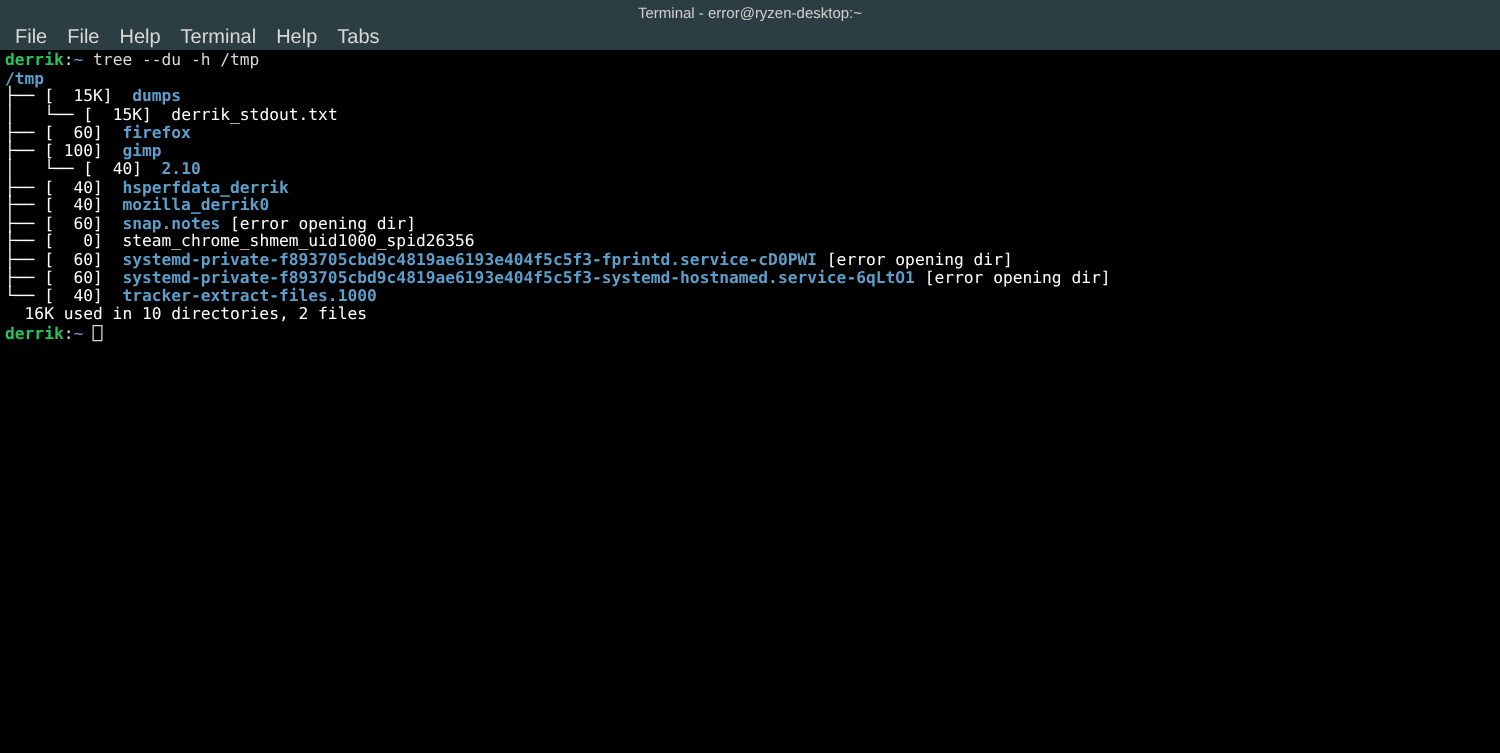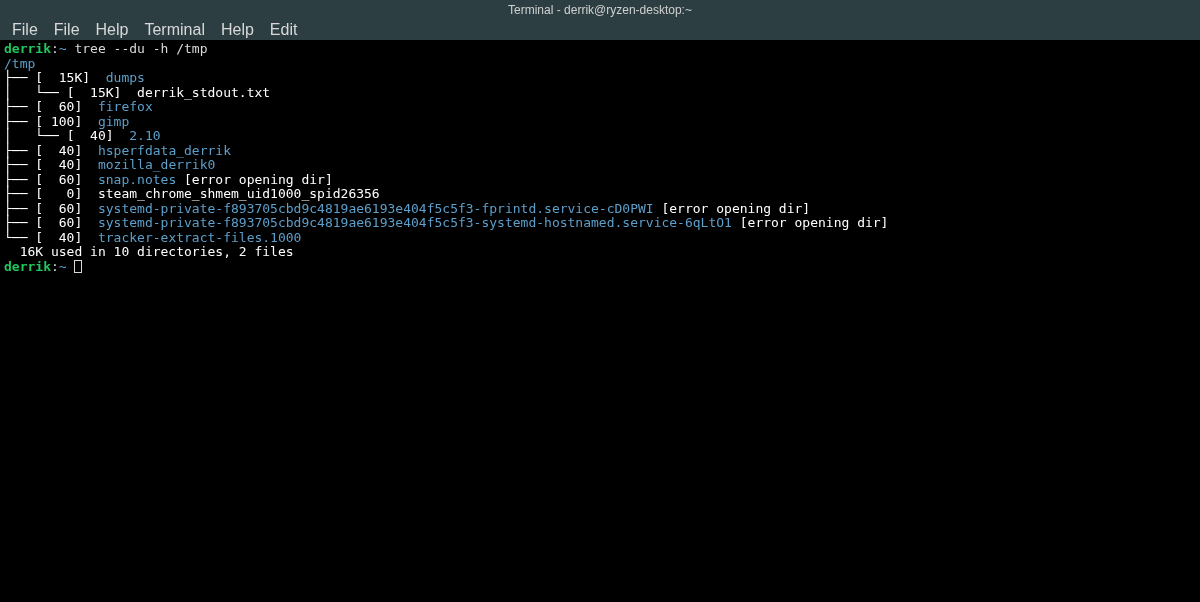--- a/index.html
+++ b/index.html
@@ -4,34 +4,34 @@
 <style>
   * { margin: 0; padding: 0; box-sizing: border-box; }
   html, body { width: 1200px; height: 602px; background: #000; font-family: "DejaVu Sans Mono", "Consolas", monospace; overflow: hidden; }
   .titlebar { background: #2c3e42; color: #d0d0d0; height: 20px; line-height: 20px; font-size: 12px; text-align: center; font-family: sans-serif; }
   .menubar { background: #2c3e42; height: 20px; line-height: 20px; font-size: 16px; font-family: sans-serif; padding-left: 4px; display: flex; }
   .menu-item { color: #d8d8d8; padding: 0 8px; cursor: pointer; }
   .term { background: #000; color: #d9d9d9; font-size: 13px; line-height: 14.5px; white-space: pre; padding: 2px 4px; font-family: "DejaVu Sans Mono", "Consolas", monospace; }
   .user { color: #22c55e; font-weight: bold; }
   .tilde { color: #5c9fcb; }
   .cmd { color: #d9d9d9; }
-  .dir { color: #5c9fcb; font-weight: normal; }
+  .dir { color: #5c9fcb; font-weight: bold; }
   .white { color: #ffffff; }
   .cursor { display: inline-block; width: 8px; height: 13px; background: transparent; border: 1px solid #d9d9d9; vertical-align: -2px; }
   .line { display: block; }
 </style>
 </head>
 <body>
 
 <div class="titlebar">
-  <span>Terminal - derrik@ryzen-desktop:~</span>
+  <span>Terminal - error@ryzen-desktop:~</span>
 </div>
 
 <div class="menubar">
   <span class="menu-item">File</span>
   <span class="menu-item">File</span>
   <span class="menu-item">Help</span>
   <span class="menu-item">Terminal</span>
   <span class="menu-item">Help</span>
-  <span class="menu-item">Edit</span>
+  <span class="menu-item">Tabs</span>
 </div>
 
 <div class="term" id="term"><span class="line"><span class="user">derrik</span><span class="cmd">:</span><span class="tilde">~</span><span class="cmd"> tree --du -h /tmp</span></span><span class="line"><span class="dir">/tmp</span></span><span class="line"><span class="white">├── </span><span class="white">[  15K]  </span><span class="dir">dumps</span></span><span class="line"><span class="white">│   └── </span><span class="white">[  15K]  </span><span class="white">derrik_stdout.txt</span></span><span class="line"><span class="white">├── </span><span class="white">[  60]  </span><span class="dir">firefox</span></span><span class="line"><span class="white">├── </span><span class="white">[ 100]  </span><span class="dir">gimp</span></span><span class="line"><span class="white">│   └── </span><span class="white">[  40]  </span><span class="dir">2.10</span></span><span class="line"><span class="white">├── </span><span class="white">[  40]  </span><span class="dir">hsperfdata_derrik</span></span><span class="line"><span class="white">├── </span><span class="white">[  40]  </span><span class="dir">mozilla_derrik0</span></span><span class="line"><span class="white">├── </span><span class="white">[  60]  </span><span class="dir">snap.notes</span><span class="white"> [error opening dir]</span></span><span class="line"><span class="white">├── </span><span class="white">[   0]  </span><span class="white">steam_chrome_shmem_uid1000_spid26356</span></span><span class="line"><span class="white">├── </span><span class="white">[  60]  </span><span class="dir">systemd-private-f893705cbd9c4819ae6193e404f5c5f3-fprintd.service-cD0PWI</span><span class="white"> [error opening dir]</span></span><span class="line"><span class="white">├── </span><span class="white">[  60]  </span><span class="dir">systemd-private-f893705cbd9c4819ae6193e404f5c5f3-systemd-hostnamed.service-6qLtO1</span><span class="white"> [error opening dir]</span></span><span class="line"><span class="white">└── </span><span class="white">[  40]  </span><span class="dir">tracker-extract-files.1000</span></span><span class="line"></span><span class="line"><span class="white">  16K used in 10 directories, 2 files</span></span><span class="line"><span class="user">derrik</span><span class="cmd">:</span><span class="tilde">~</span><span class="cmd"> </span><span class="cursor"></span></span></div>
 
 </body></html>

